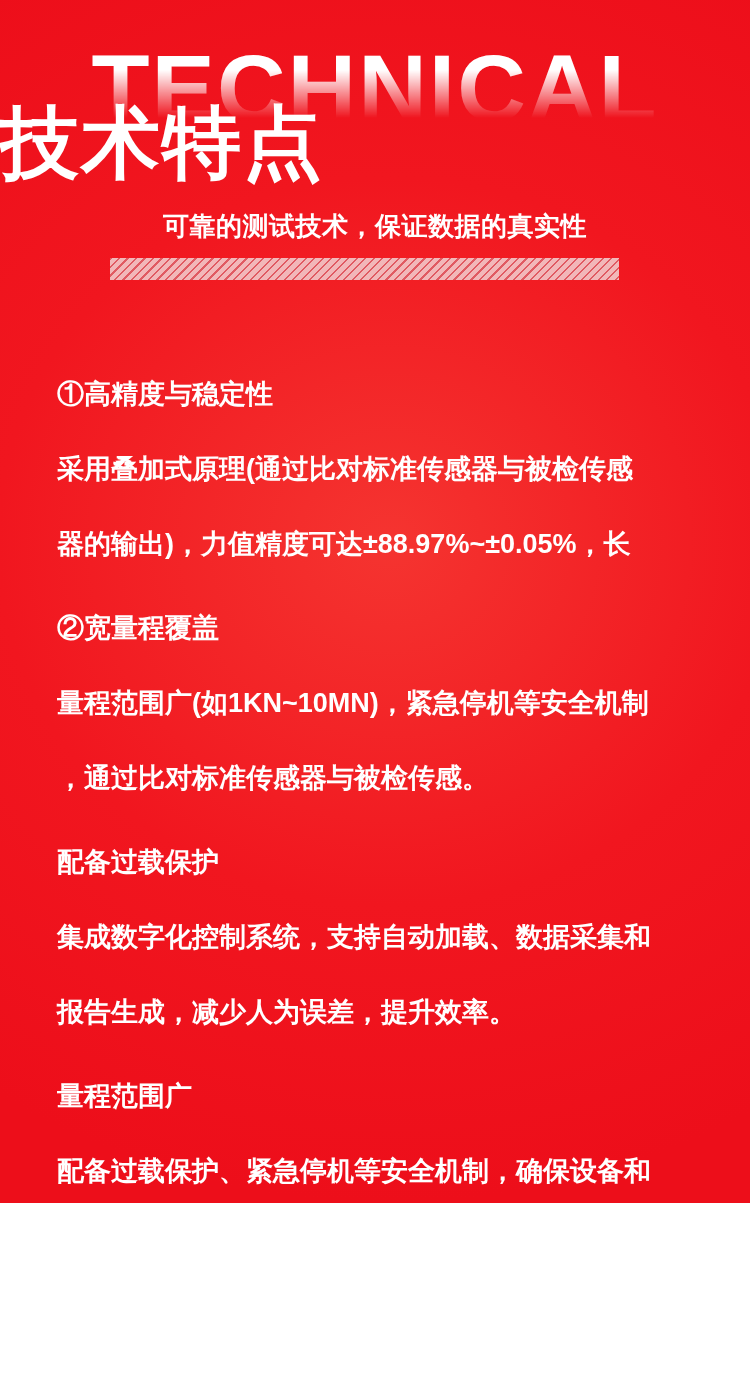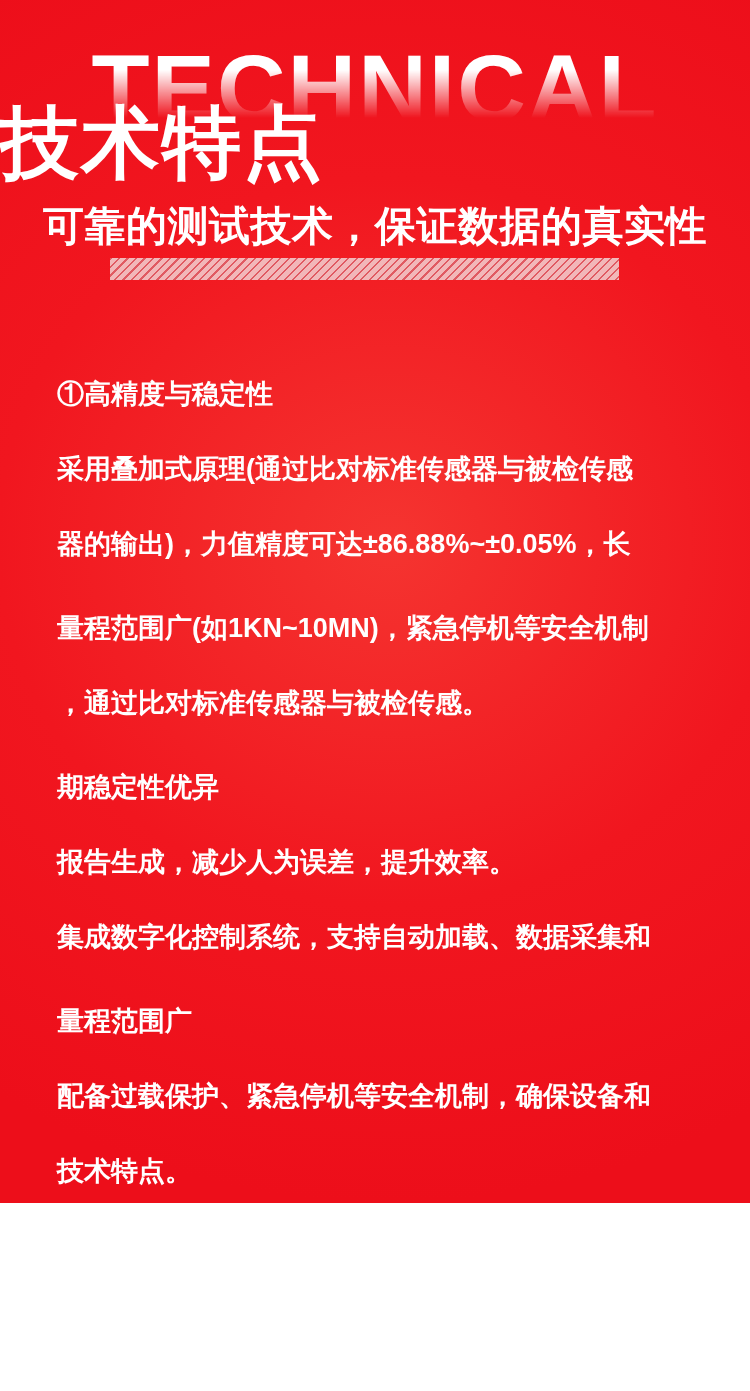--- a/index.html
+++ b/index.html
@@ -41,21 +41,21 @@
     font-weight: 900;
     letter-spacing: 2px;
     line-height: 86px;
     color: var(--text-white, #ffffff);
   }
 
   .subtitle {
     position: absolute;
     top: 206px; left: 0; right: 0;
     text-align: center;
-    font-size: 41px;
+    font-size: 26px;
     font-weight: 700;
     letter-spacing: 0.5px;
     line-height: 40px;
     color: var(--text-white, #ffffff);
   }
 
   .stripe-band {
     position: absolute;
     top: 258px;
     left: 110px;
@@ -96,32 +96,33 @@
 
   <div class="subtitle">可靠的测试技术，保证数据的真实性</div>
 
   <div class="stripe-band"></div>
 
   <div class="features">
 
     <section class="feature">
       <p>①高精度与稳定性</p>
       <p>采用叠加式原理(通过比对标准传感器与被检传感</p>
-      <p>器的输出)，力值精度可达±86.88%~±0.05%，长</p>
+      <p>器的输出)，力值精度可达±88.97%~±0.05%，长</p>
     </section>
 
     <section class="feature">
+      <p>②宽量程覆盖</p>
       <p>量程范围广(如1KN~10MN)，紧急停机等安全机制</p>
       <p>，通过比对标准传感器与被检传感。</p>
     </section>
 
     <section class="feature">
-      <p>期稳定性优异</p>
+      <p>配备过载保护</p>
+      <p>集成数字化控制系统，支持自动加载、数据采集和</p>
       <p>报告生成，减少人为误差，提升效率。</p>
-      <p>集成数字化控制系统，支持自动加载、数据采集和</p>
     </section>
 
     <section class="feature">
       <p>量程范围广</p>
       <p>配备过载保护、紧急停机等安全机制，确保设备和</p>
       <p>技术特点。</p>
     </section>
 
   </div>
 </div>

